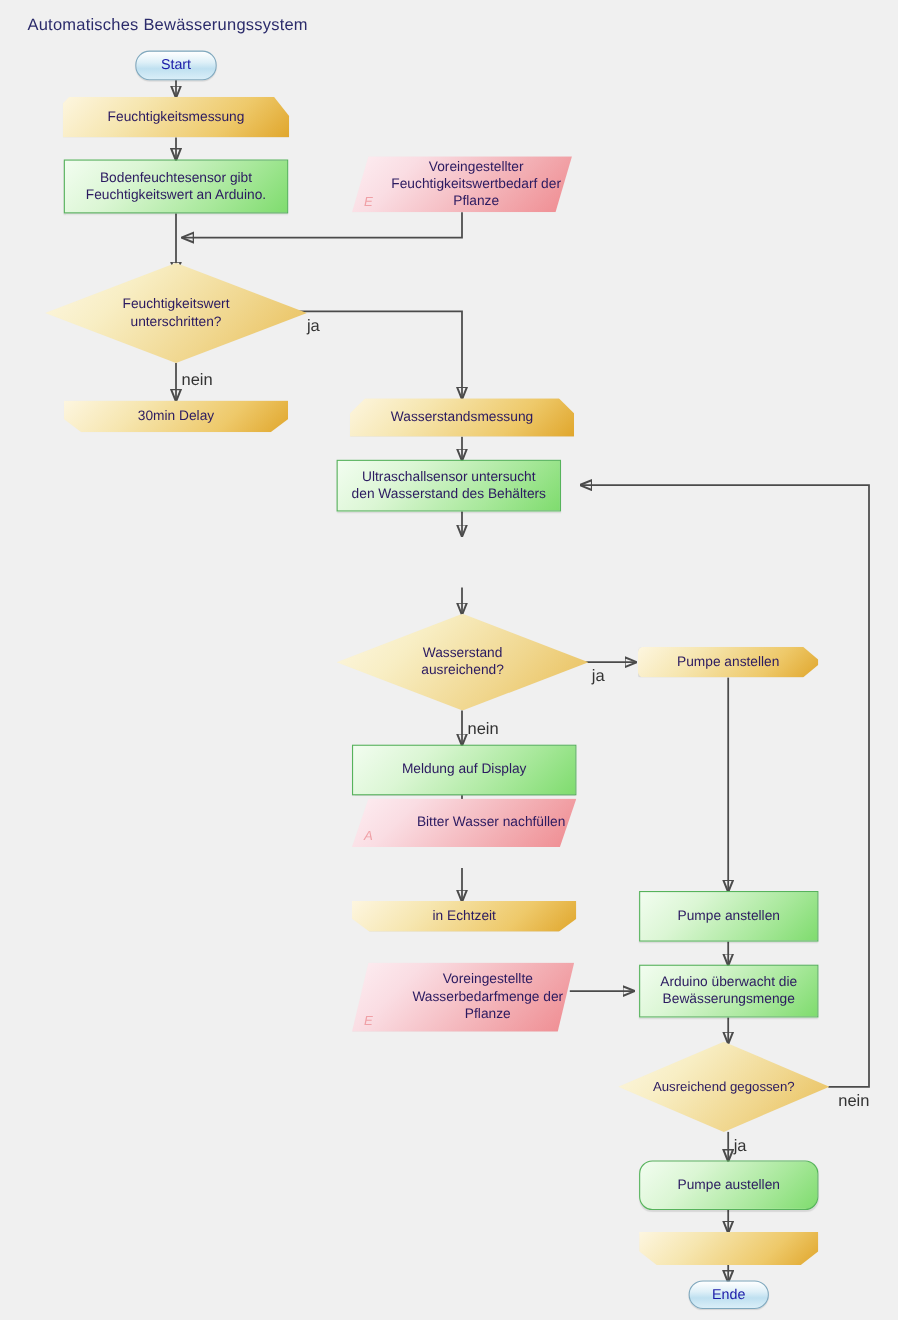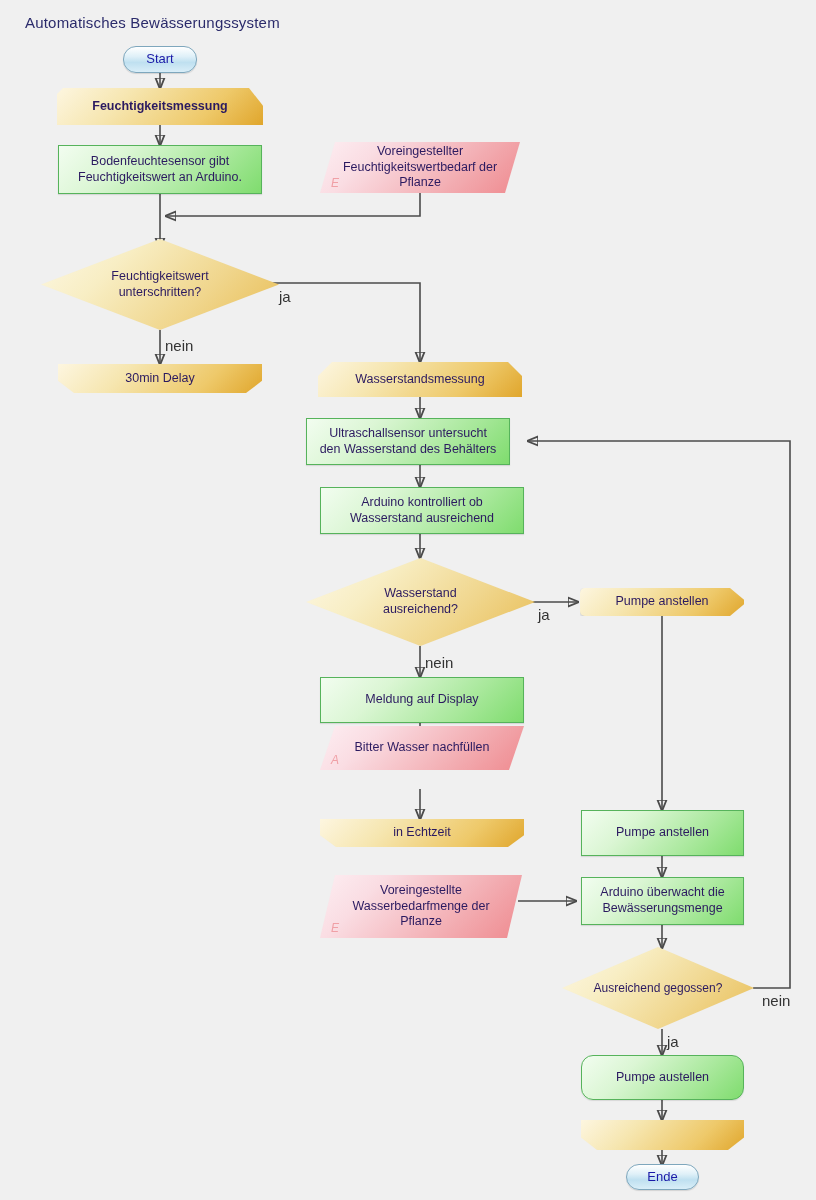--- a/index.html
+++ b/index.html
@@ -74,21 +74,20 @@
 
   
   .orng {
     background: linear-gradient(135deg, #fdf6e0 0%, #f6e6b0 32%, #eec96a 72%, #e0a62c 100%);
     filter: drop-shadow(0px 1px 1px rgba(0,0,0,0.18));
   }
   
   .orng.cut-tr {
     clip-path: polygon(6px 0, calc(100% - 14px) 0, 100% 48%, 100% 100%, 0 100%, 0 6px);
     border-radius: 4px 0 0 0;
-    font-weight: bold;
   }
   
   .orng.cut-top {
     clip-path: polygon(14px 0, calc(100% - 14px) 0, 100% 40%, 100% 100%, 0 100%, 0 40%);
   }
   
   .orng.cut-bottom {
     clip-path: polygon(0 0, 100% 0, 100% 58%, calc(100% - 16px) 100%, 16px 100%, 0 58%);
   }
   
@@ -106,20 +105,21 @@
     left: 0; top: 0; right: 0; bottom: 0;
     clip-path: polygon(50% 0, 100% 50%, 50% 100%, 0 50%);
     background: linear-gradient(135deg, #fdf8e6 0%, #f8eec4 30%, #f0d68d 66%, #e8bc53 100%);
     filter: drop-shadow(0px 1px 1px rgba(0,0,0,0.16));
     z-index: 1;
   }
 
   
   .data {
     background: transparent;
+    justify-content: flex-end;
   }
   .data .pshape {
     position: absolute;
     left: 0; top: 0; right: 0; bottom: 0;
     clip-path: polygon(15px 0, 100% 0, calc(100% - 15px) 100%, 0 100%);
     background: linear-gradient(135deg, #fdeef2 0%, #fadde3 25%, #f2a9ae 72%, #ef8a8f 100%);
     filter: drop-shadow(0px 1px 1px rgba(0,0,0,0.16));
     z-index: 1;
   }
   .data .corner-mark {
@@ -245,24 +245,20 @@
 
   <div class="node orng cut-top" style="left:318px; top:362px; width:204px; height:35px;">
     <span class="label">Wasserstandsmessung</span>
   </div>
 
   <div class="node proc" style="left:306px; top:418px; width:204px; height:47px;">
     <span class="label">Ultraschallsensor untersucht
 den Wasserstand des Behälters</span>
   </div>
 
-  <div class="node proc" style="left:320px; top:487px; width:204px; height:47px;">
-    <span class="label">Arduino kontrolliert ob
-Wasserstand ausreichend</span>
-  </div>
 
   <div class="node diamond" style="left:306px; top:558px; width:229px; height:88px;">
     <span class="dshape"></span>
     <span class="label">Wasserstand
 ausreichend?</span>
   </div>
 
   <div class="node orng cut-right" style="left:580px; top:588px; width:164px; height:28px;">
     <span class="label">Pumpe anstellen</span>
   </div>

